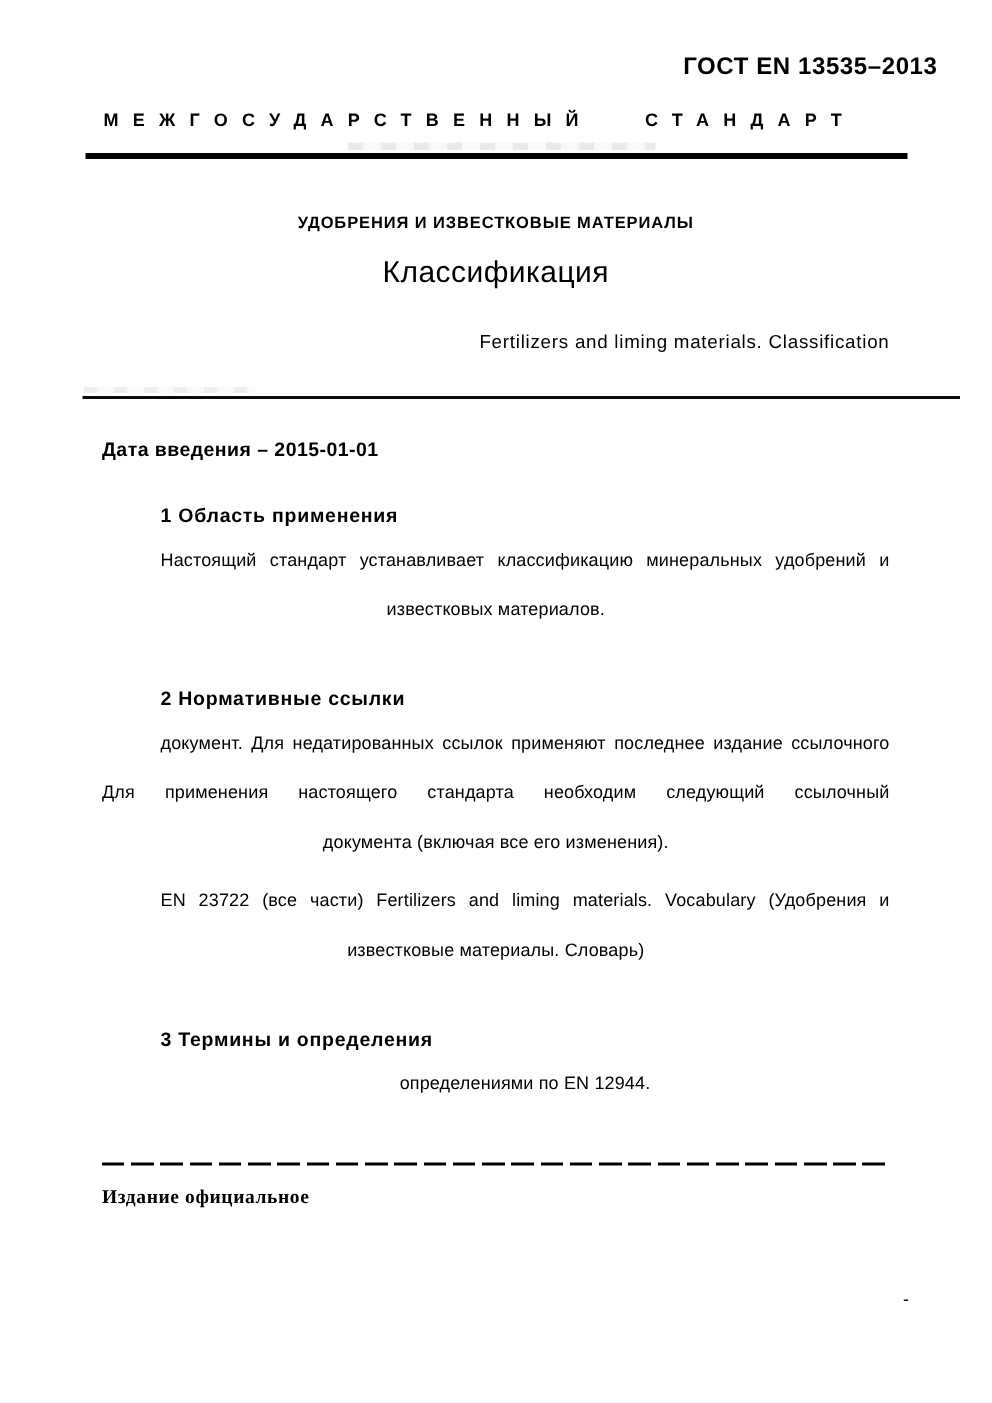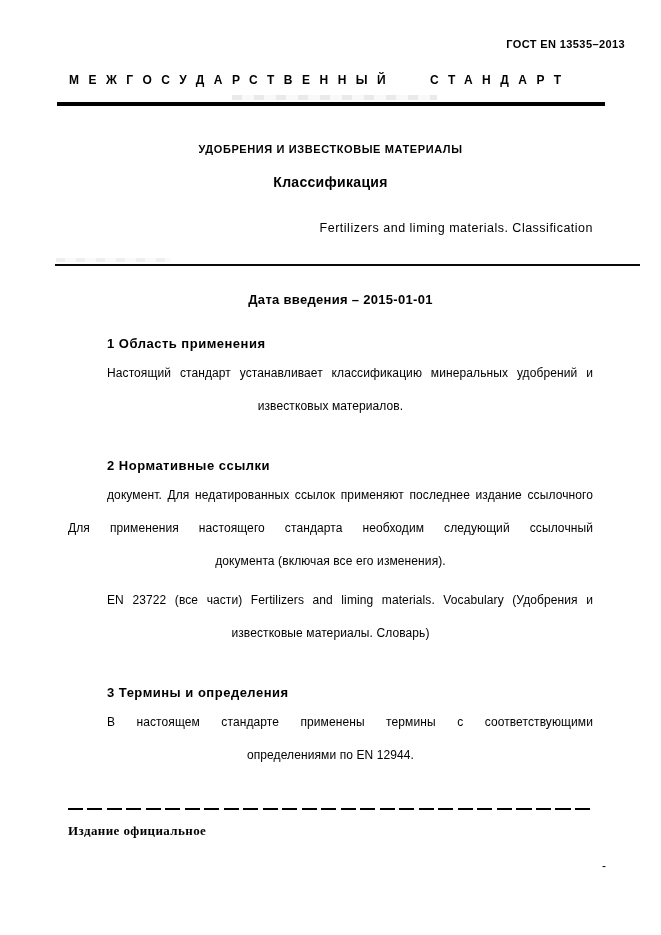--- a/index.html
+++ b/index.html
@@ -12,21 +12,21 @@
     overflow: hidden;
   }
   .page {
     position: absolute; inset: 0;
     padding: 0 68px;
     box-sizing: border-box;
   }
   
   .doc-code {
     margin-top: 37px;
-    font-size: 11px; font-weight: bold;
+    font-size: 16px; font-weight: bold;
     line-height: 15px;
     text-align: right;
     margin-right: -32px;
     letter-spacing: 0.4px;
   }
   .standard-kind {
     margin-top: 20px;
     font-size: 12px; font-weight: bold;
     line-height: 16px;
     white-space: nowrap;
@@ -41,41 +41,41 @@
   
   .title-ru {
     margin-top: 35px;
     font-size: 11px; font-weight: bold;
     line-height: 16px;
     text-align: center;
     letter-spacing: 0.6px;
   }
   .subtitle-ru {
     margin-top: 17px;
-    font-size: 14px; font-weight: bold;
+    font-size: 20px; font-weight: normal;
     line-height: 16px;
     text-align: center;
     letter-spacing: 0.3px;
   }
   .title-en {
     margin-top: 31px;
     font-size: 12.5px;
     line-height: 14px;
     text-align: right;
     letter-spacing: 0.5px;
   }
   .rule-thin {
     height: 2.5px; background: #0a0a0a;
     margin: 29px -47px 0 -13px;
   }
   .date-line {
     margin-top: 27px;
     font-size: 13px; font-weight: bold;
     line-height: 14px;
-    text-align: center;
+    text-align: left;
     margin-right: -20px;
     letter-spacing: 0.3px;
   }
   
   .sections { display: block; }
   .section { margin-top: 36px; }
   .section:first-child { margin-top: 30px; }
   .heading {
     margin: 0;
     font-size: 13px; font-weight: bold;
@@ -163,21 +163,20 @@
           <span class="line">документа (включая все его  изменения).</span>
         </p>
         <p class="para">
           <span class="line just">EN 23722 (все части) Fertilizers and liming materials. Vocabulary (Удобрения и</span>
           <span class="line">известковые материалы. Словарь)</span>
         </p>
       </section>
       <section class="section">
         <h2 class="heading">3 Термины и определения</h2>
         <p class="para">
-          <span class="line just">В настоящем стандарте применены термины с соответствующими</span>
           <span class="line">определениями по EN 12944.</span>
         </p>
       </section>
     </div>
 
   <div class="footer-rule"></div>
 
   <div class="official-edition">Издание официальное</div>
 
 </div>

